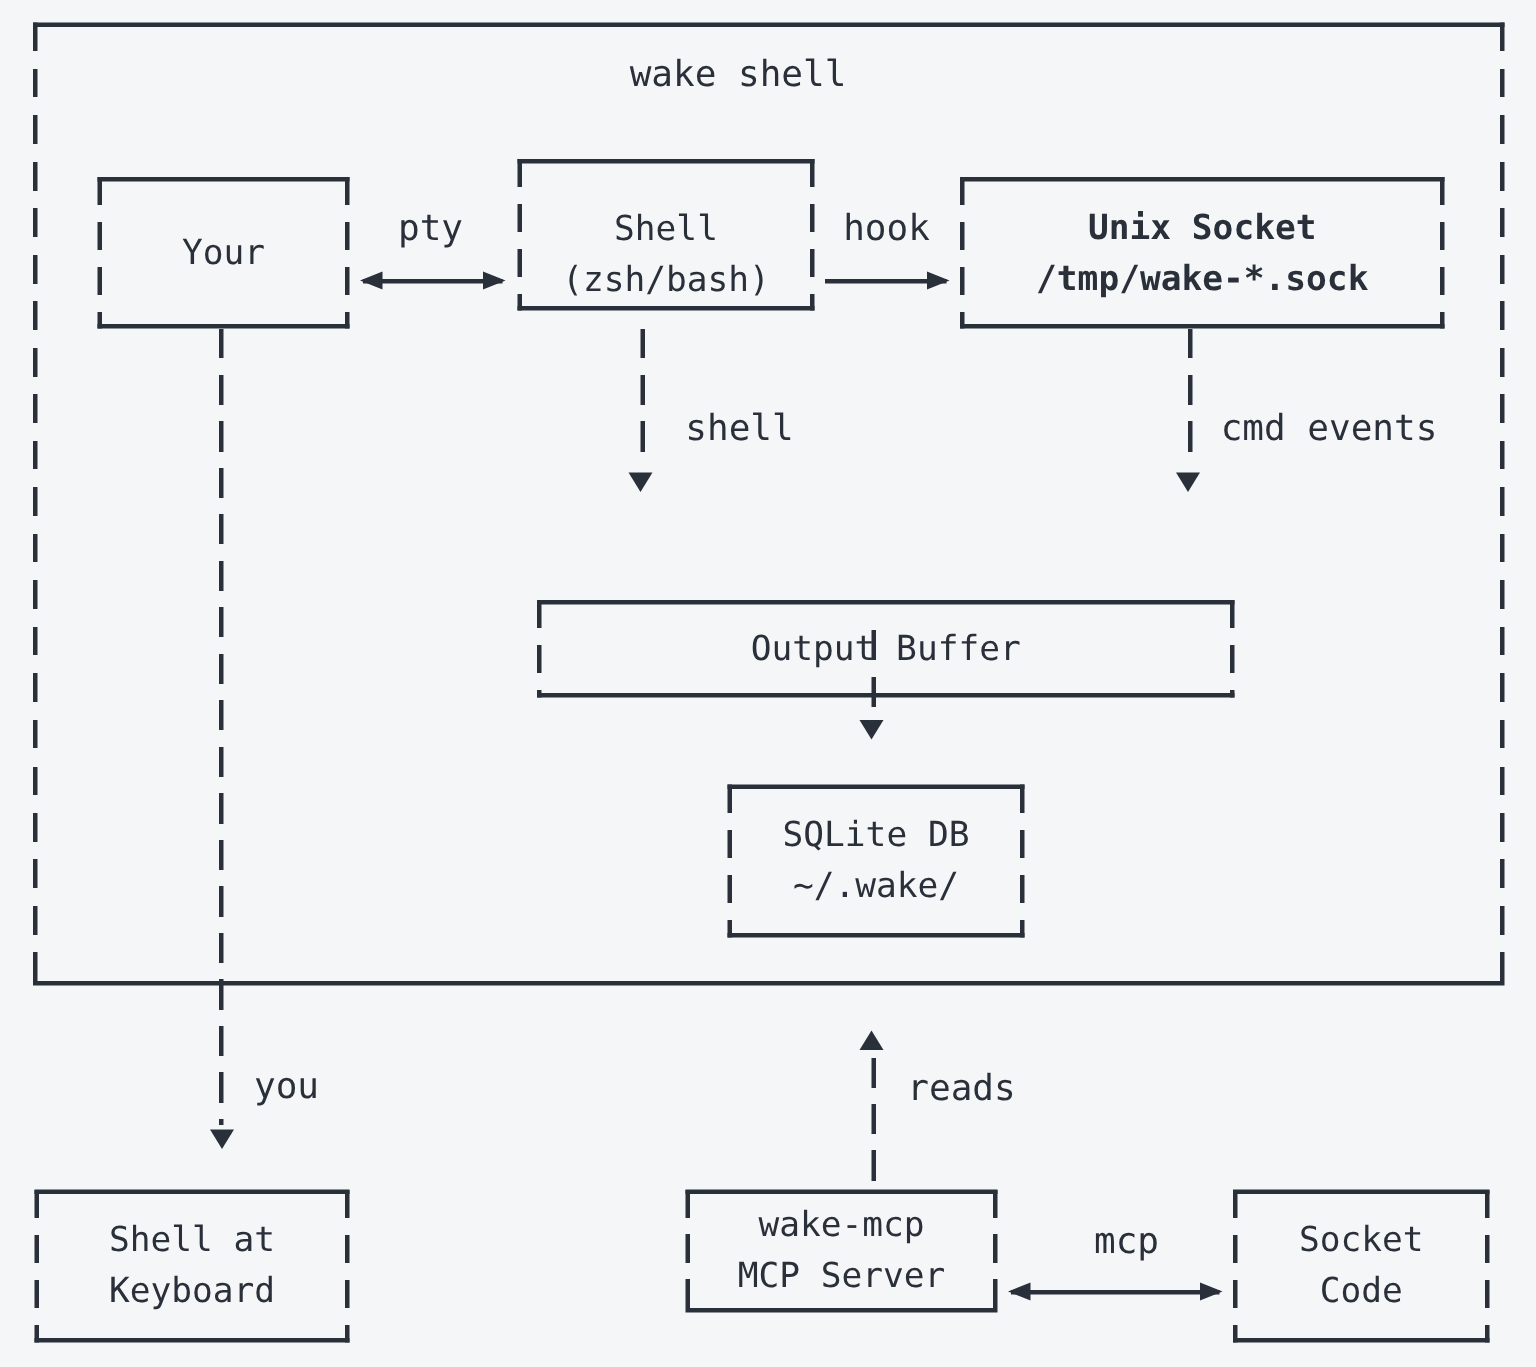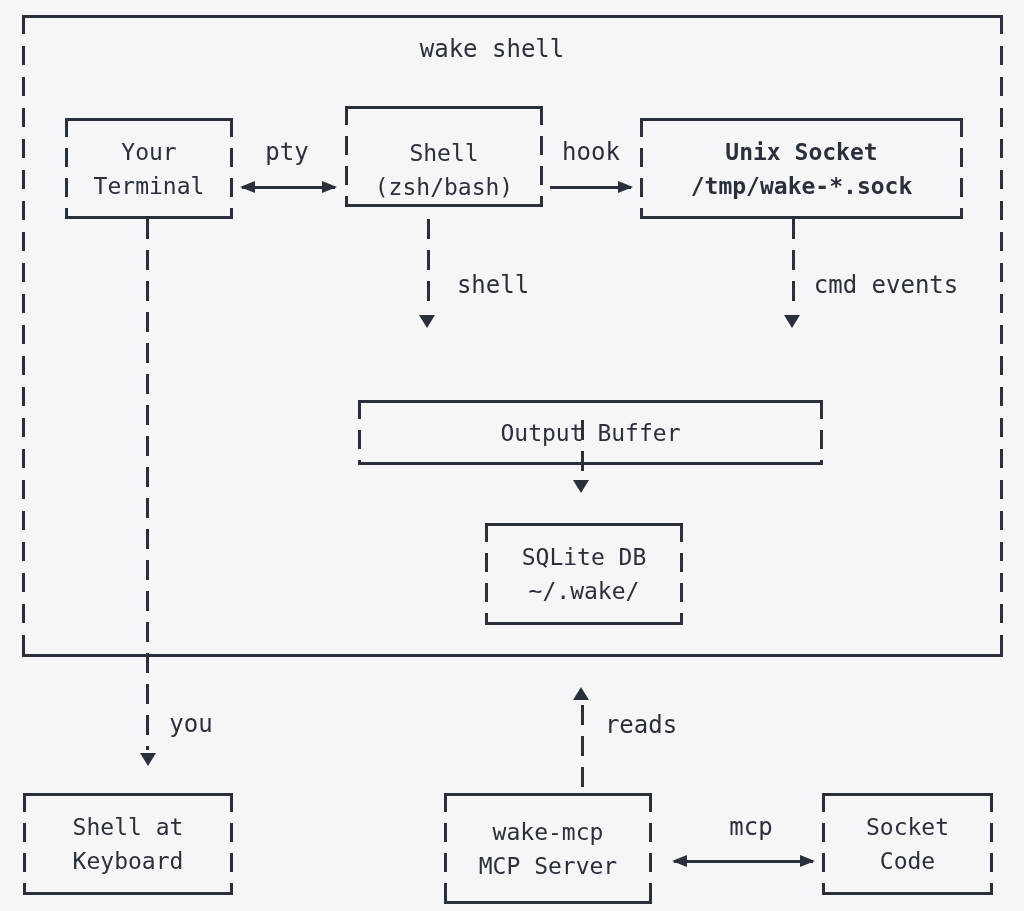--- a/index.html
+++ b/index.html
@@ -78,21 +78,20 @@
 </head>
 <body>
 
 <div class="canvas">
 
   <div class="outer"></div>
   <div class="lbl" style="left:492px; top:49px;">wake shell</div>
 
   <div class="box" style="left:65px; top:118px; width:168px; height:101px;">
     <span>Your</span>
-    <span>Terminal</span>
   </div>
 
   <div class="box" style="left:345px; top:106px; width:198px; height:101px;justify-content:flex-end;">
     <span>Shell</span>
     <span>(zsh/bash)</span>
   </div>
 
   <div class="box" style="left:640px; top:118px; width:323px; height:101px;font-weight:bold;">
     <span>Unix Socket</span>
     <span>/tmp/wake-*.sock</span>
@@ -137,21 +136,21 @@
 
   <div class="tu" style="left:573px; top:687px;"></div>
   <div class="vline" style="left:581px; top:705px; height:88px;"></div>
   <div class="lbl" style="left:641px; top:725px;">reads</div>
 
   <div class="box" style="left:23px; top:793px; width:210px; height:102px;">
     <span>Shell at</span>
     <span>Keyboard</span>
   </div>
 
-  <div class="box" style="left:444px; top:793px; width:208px; height:111px;">
+  <div class="box" style="left:457px; top:793px; width:208px; height:82px;">
     <span>wake-mcp</span>
     <span>MCP Server</span>
   </div>
 
   <div class="box" style="left:822px; top:793px; width:171px; height:102px;">
     <span>Socket</span>
     <span>Code</span>
   </div>
 
   <div class="lbl" style="left:737px; top:827px;margin-left:14px;">mcp</div>

